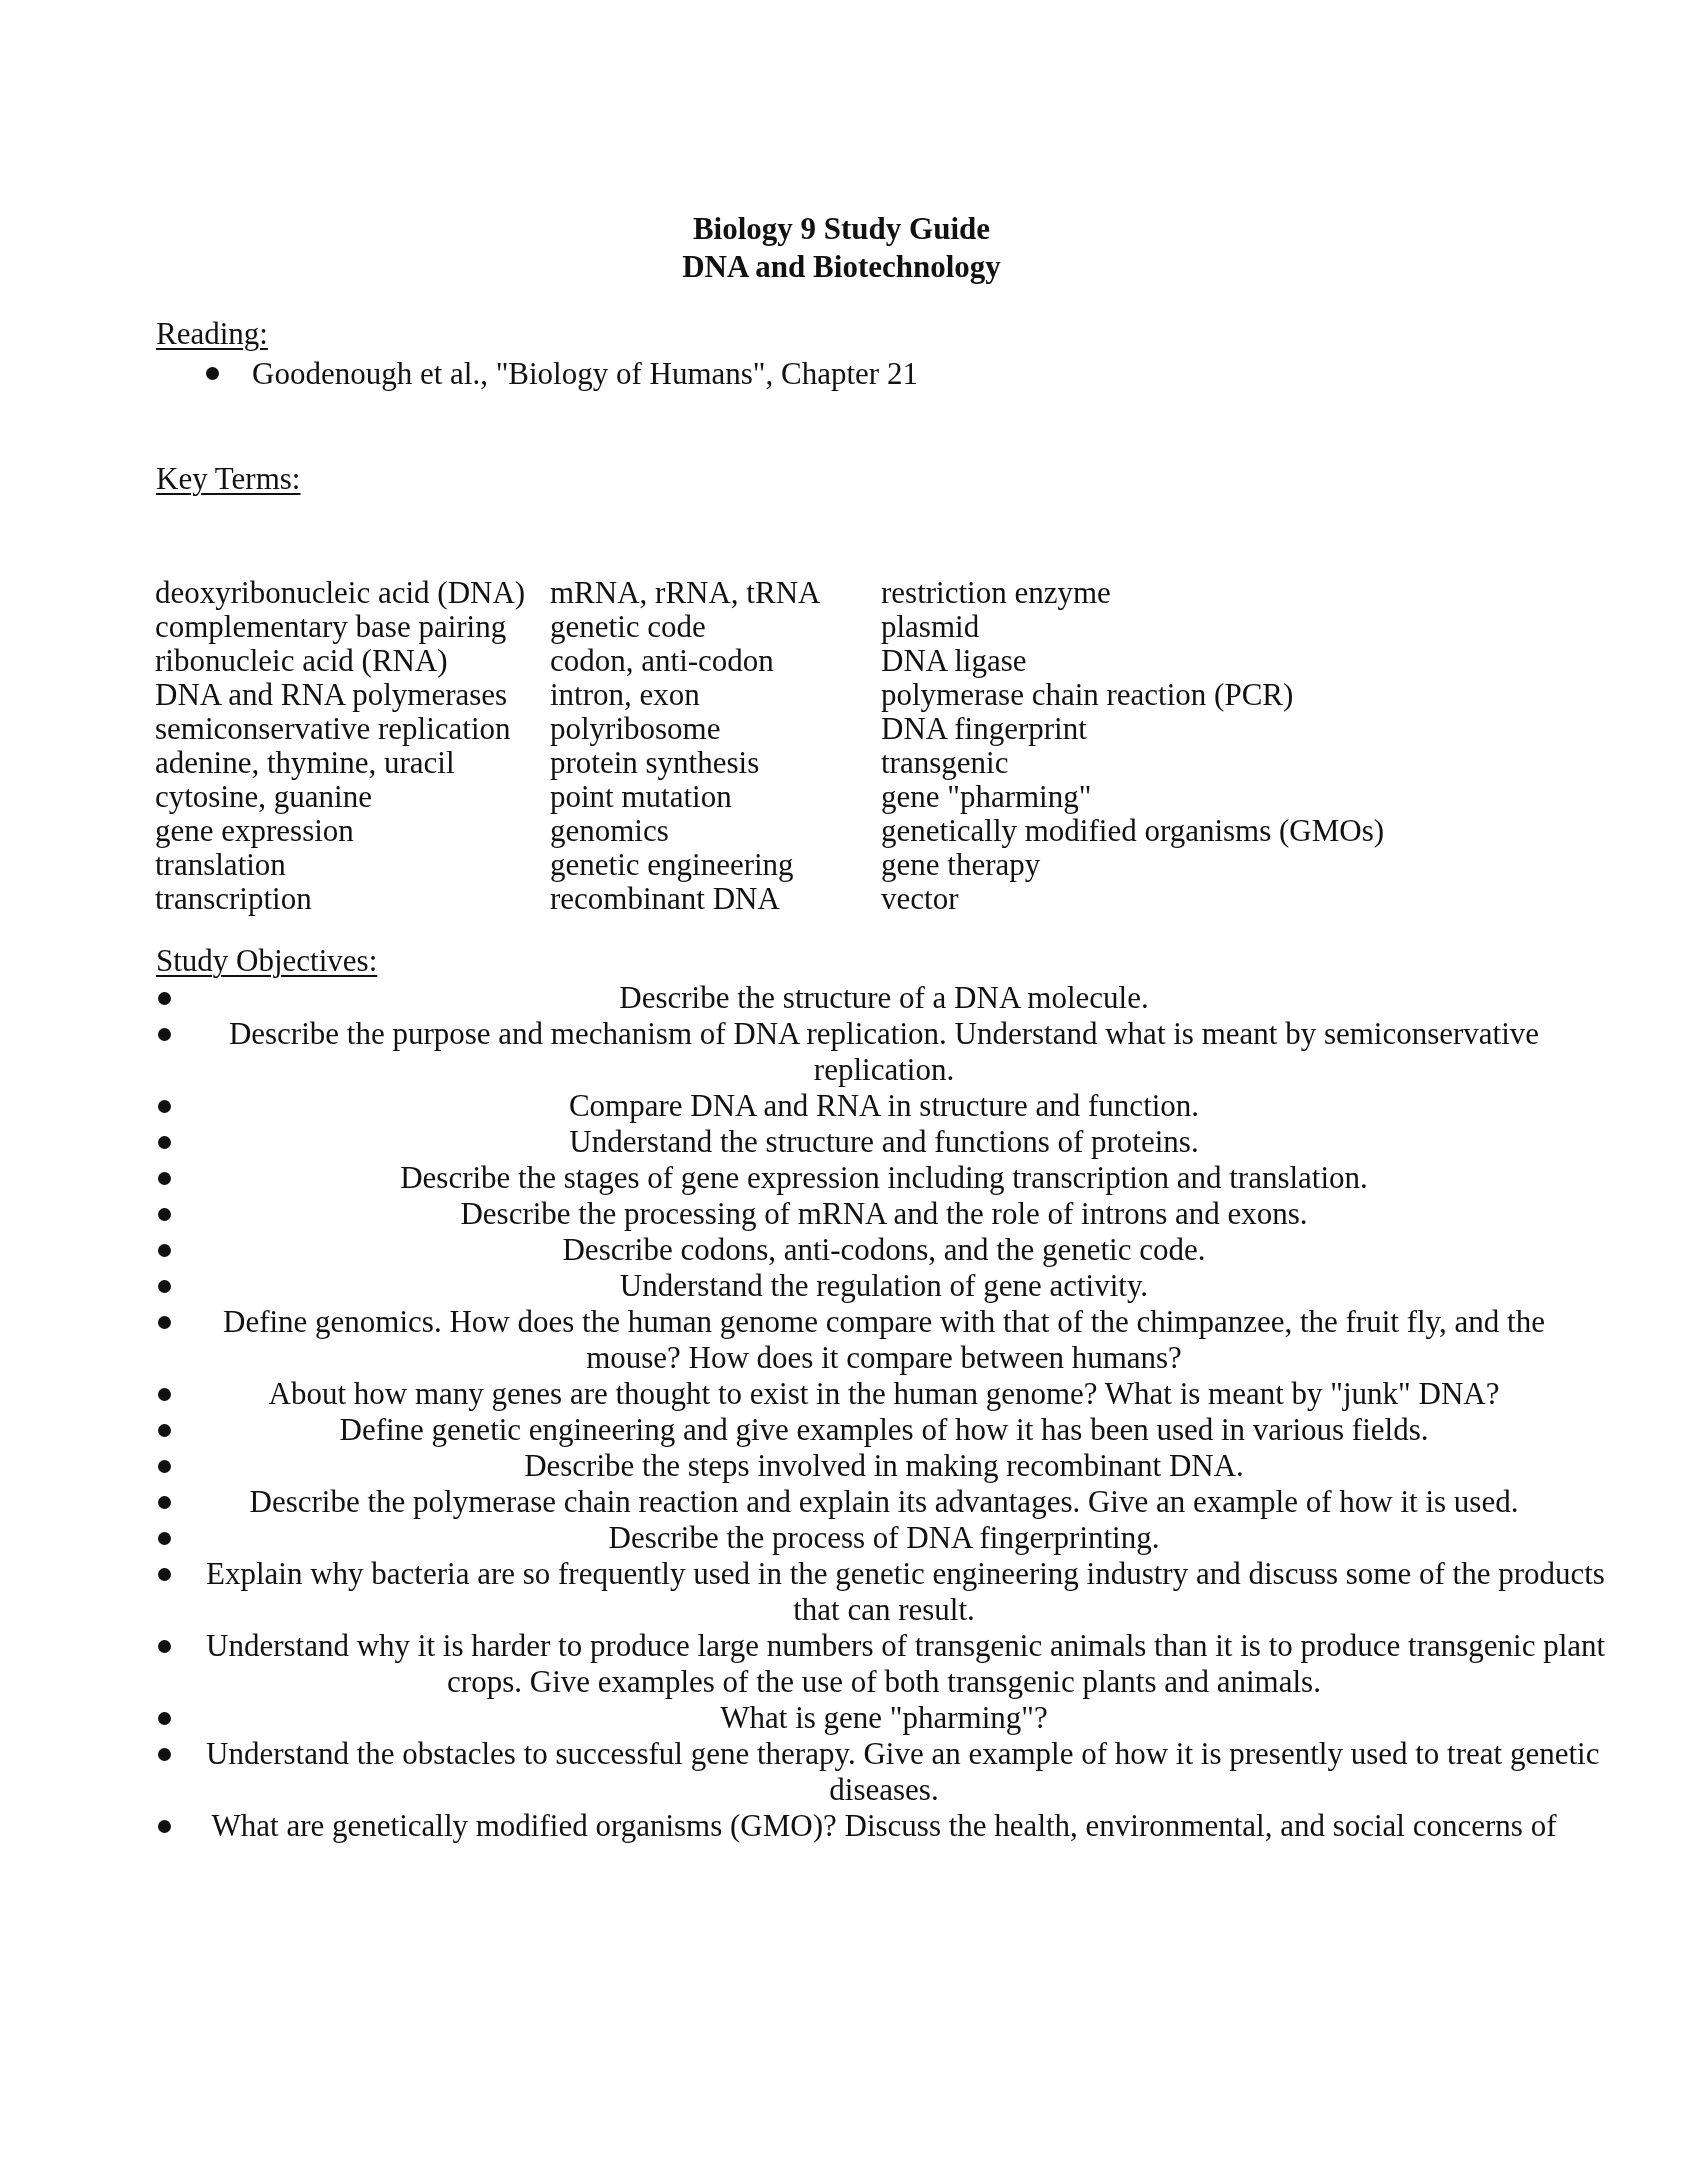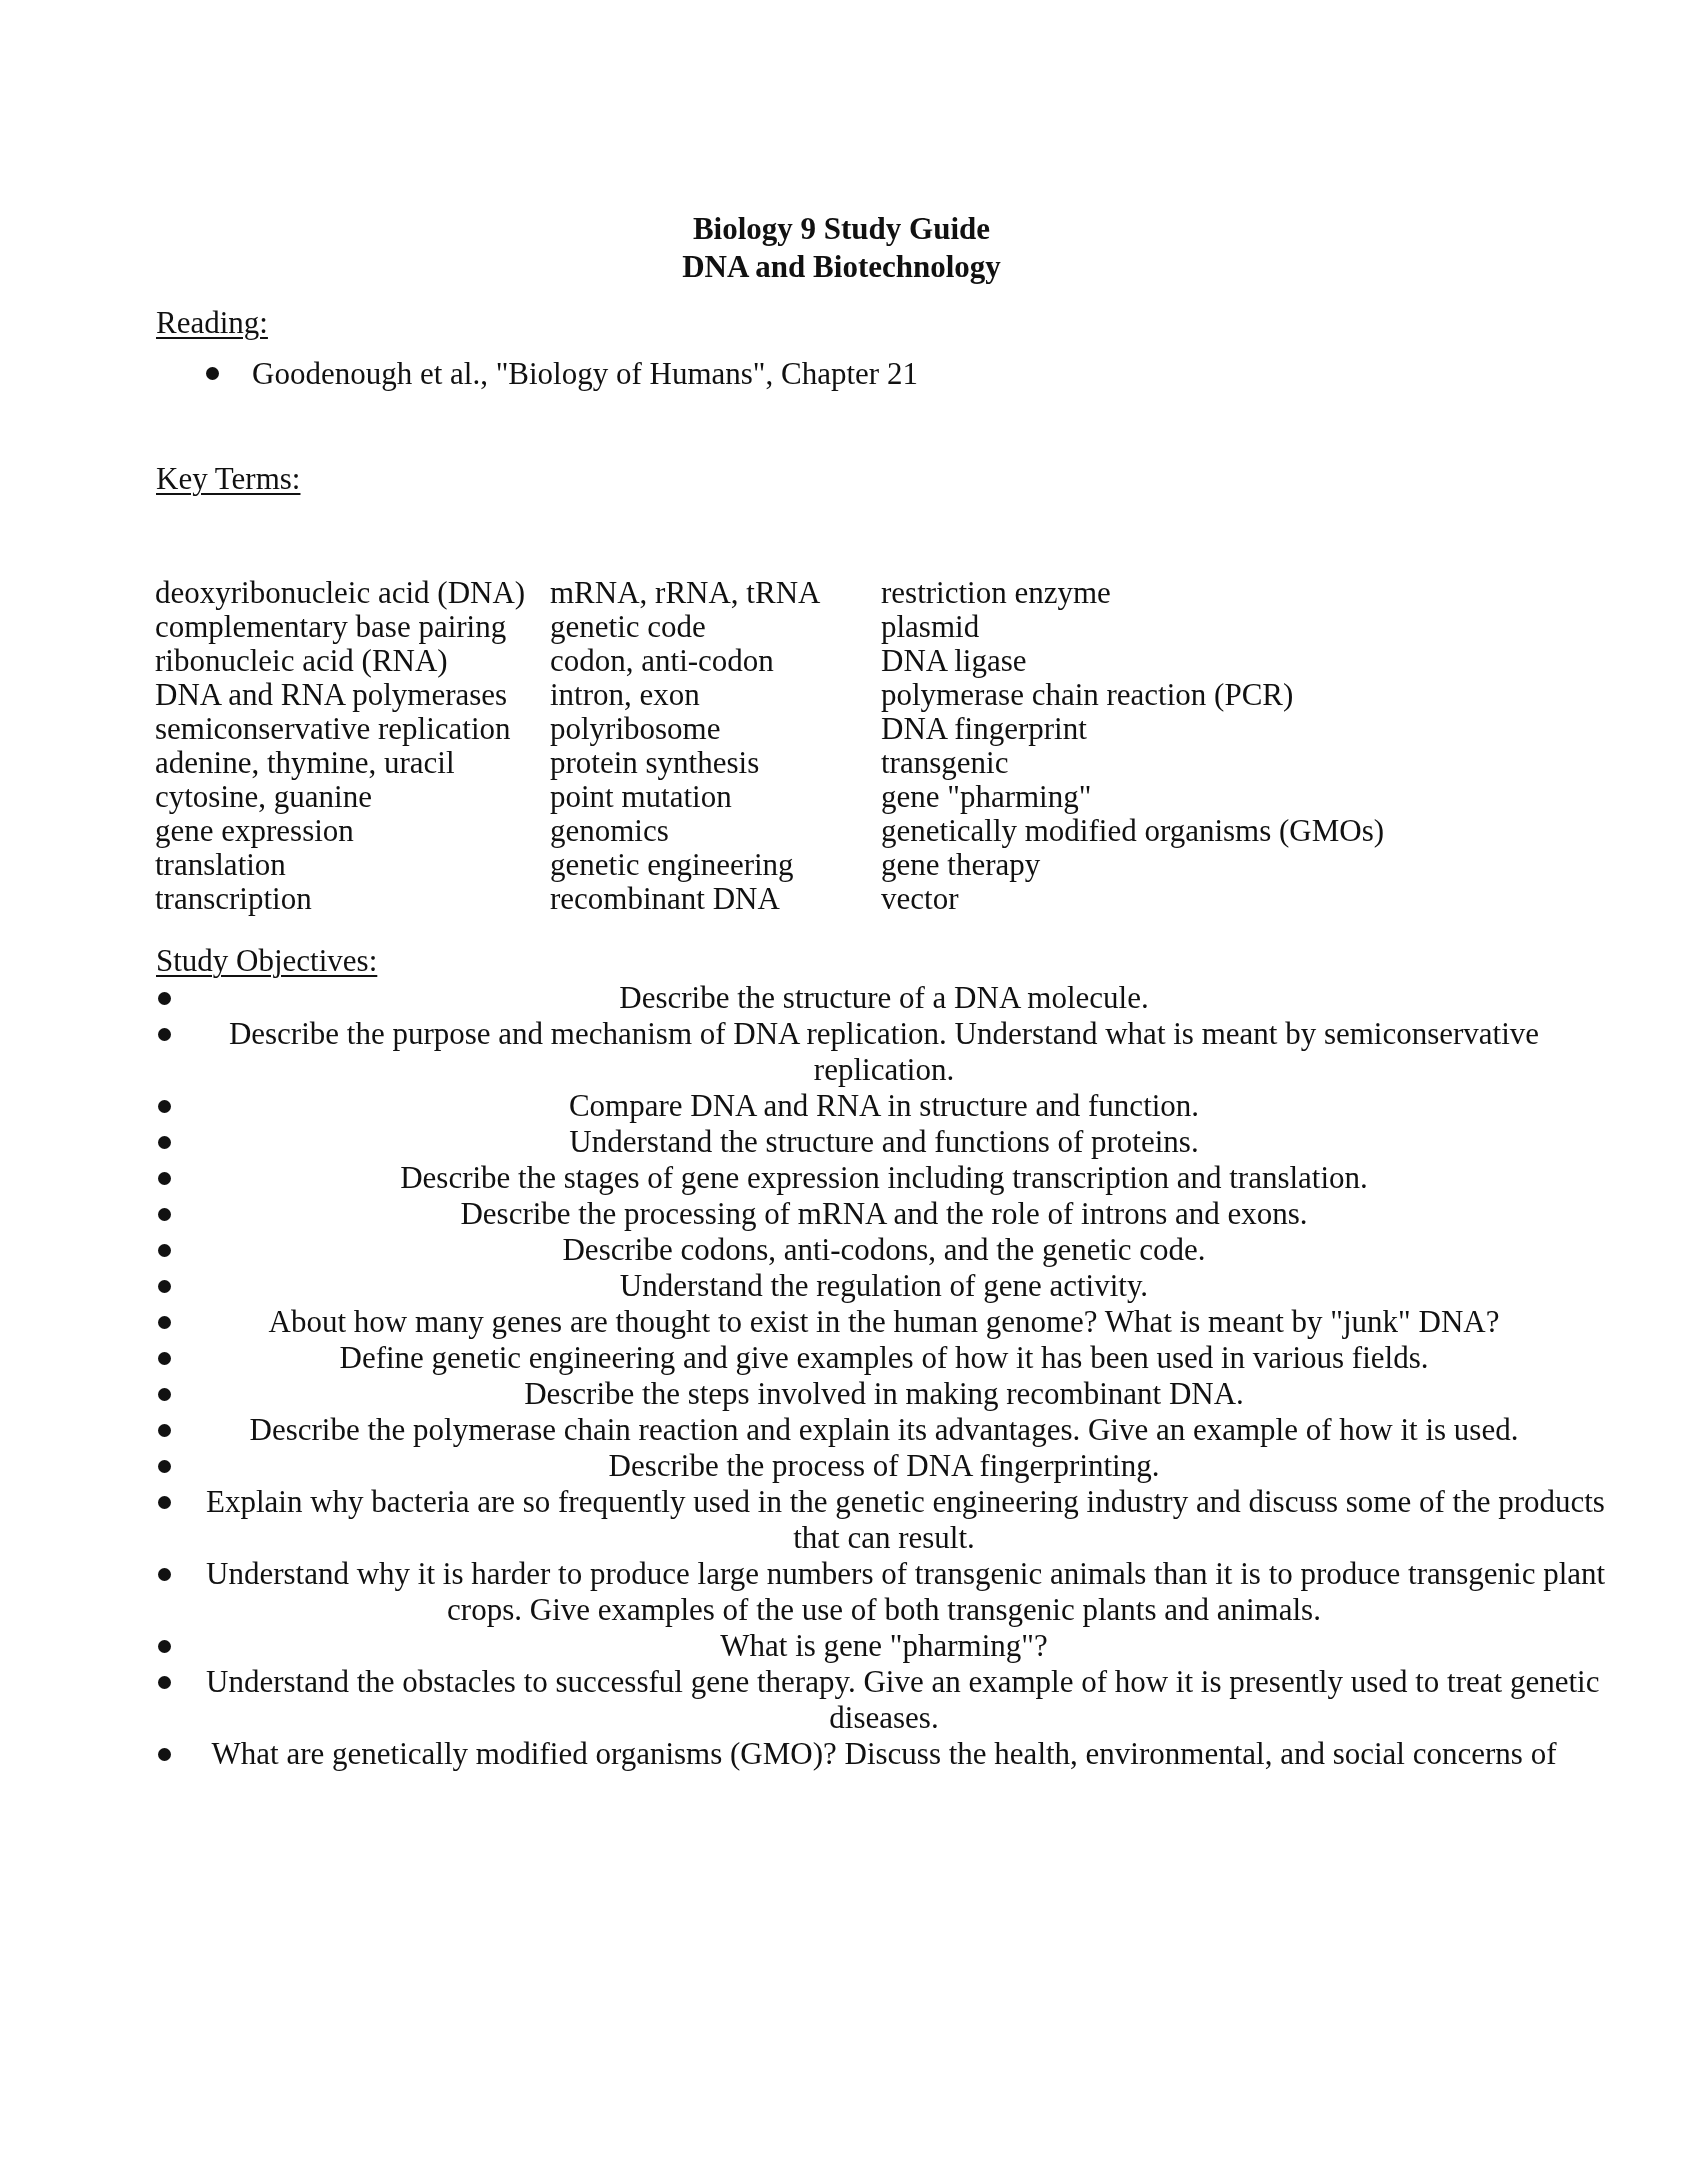--- a/index.html
+++ b/index.html
@@ -109,21 +109,21 @@
 </head>
 <body>
 
 <div class="page">
 
   <div class="title-block">
     <span class="title-line">Biology 9 Study Guide</span>
     <span class="title-line">DNA and Biotechnology</span>
   </div>
 
-  <div class="section-heading" style="top:305px;">Reading:</div>
+  <div class="section-heading" style="top:316px;">Reading:</div>
 
   <div class="reading-item">
     <span class="bullet"></span><span>Goodenough et al., "Biology of Humans", Chapter 21</span>
   </div>
 
   <div class="section-heading" style="top:461px;">Key Terms:</div>
 
   <div class="terms">
     <div class="term-col c1">
       <span class="term">deoxyribonucleic acid (DNA)</span>
@@ -194,20 +194,25 @@
     <li class="objective">
         <span class="bullet"></span>
         <span class="objective-line">Describe codons, anti-codons, and the genetic code.</span>
       </li>
     <li class="objective">
         <span class="bullet"></span>
         <span class="objective-line">Understand the regulation of gene activity.</span>
       </li>
     <li class="objective">
         <span class="bullet"></span>
+        <span class="objective-line">Define genomics.  How does the human genome compare with that of the chimpanzee, the fruit fly, and the</span>
+        <span class="objective-line">mouse?  How does it compare between humans?</span>
+      </li>
+    <li class="objective">
+        <span class="bullet"></span>
         <span class="objective-line">About how many genes are thought to exist in the human genome? What is meant by "junk" DNA?</span>
       </li>
     <li class="objective">
         <span class="bullet"></span>
         <span class="objective-line">Define genetic engineering and give examples of how it has been used in various fields.</span>
       </li>
     <li class="objective">
         <span class="bullet"></span>
         <span class="objective-line">Describe the steps involved in making recombinant DNA.</span>
       </li>

